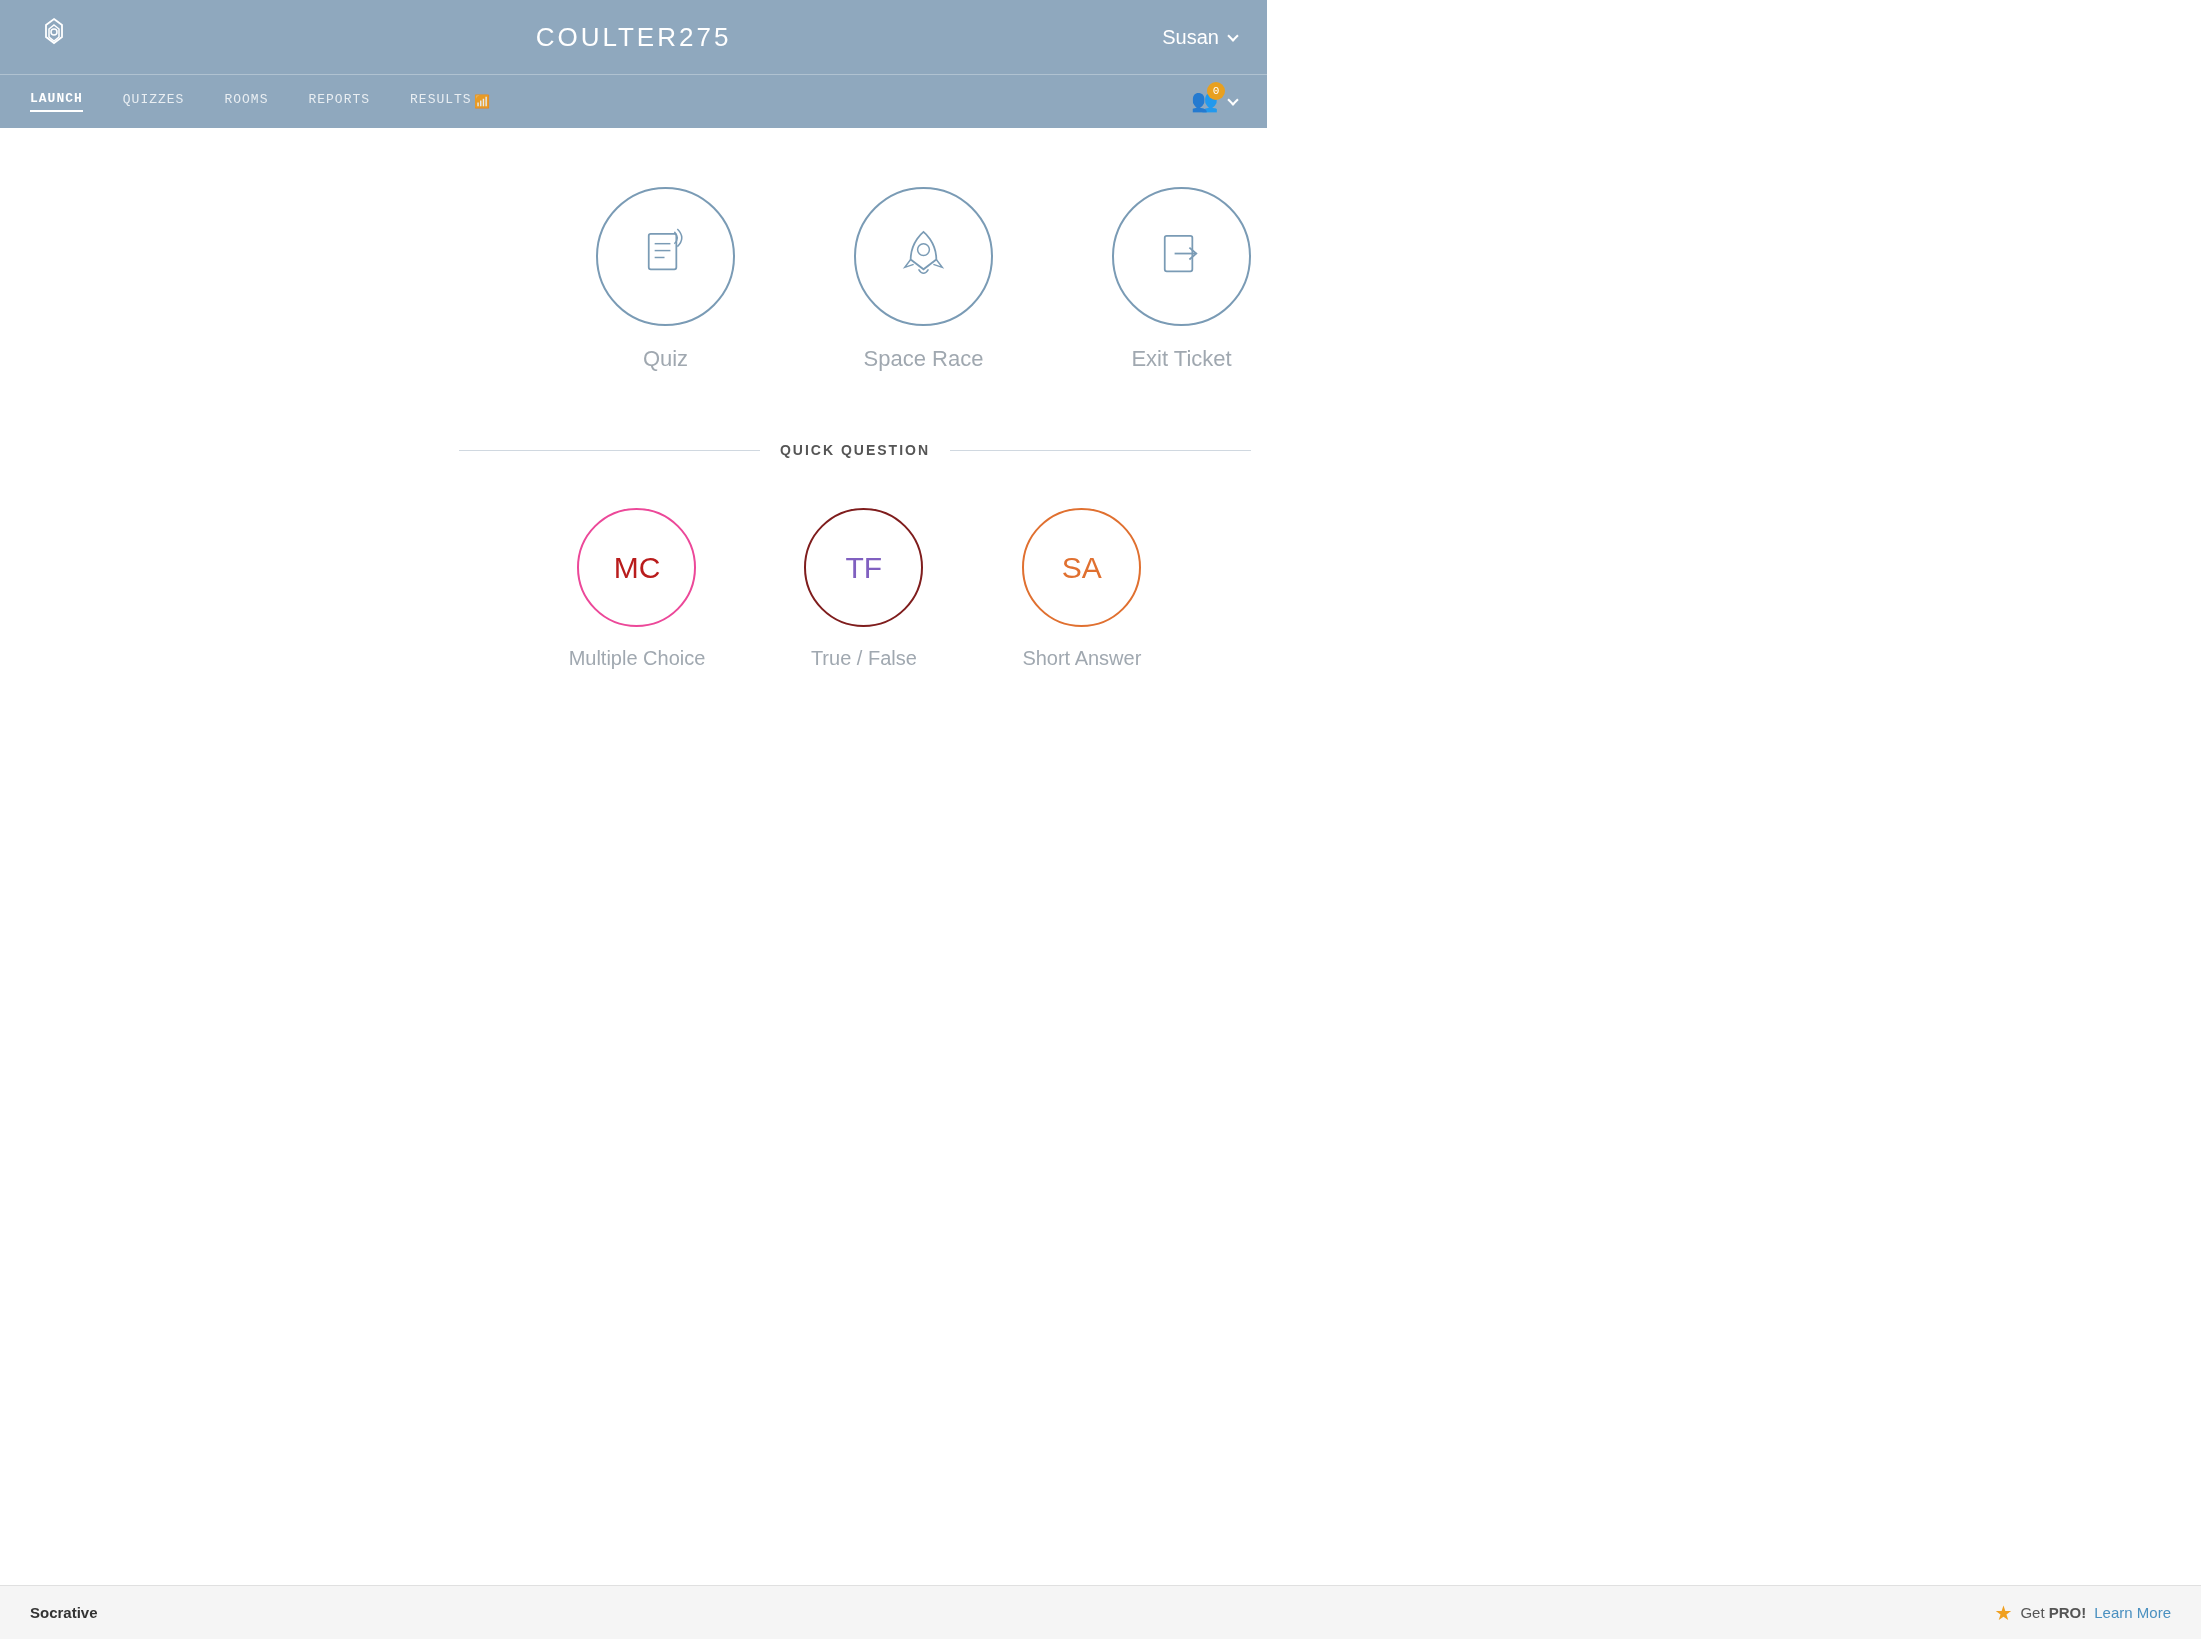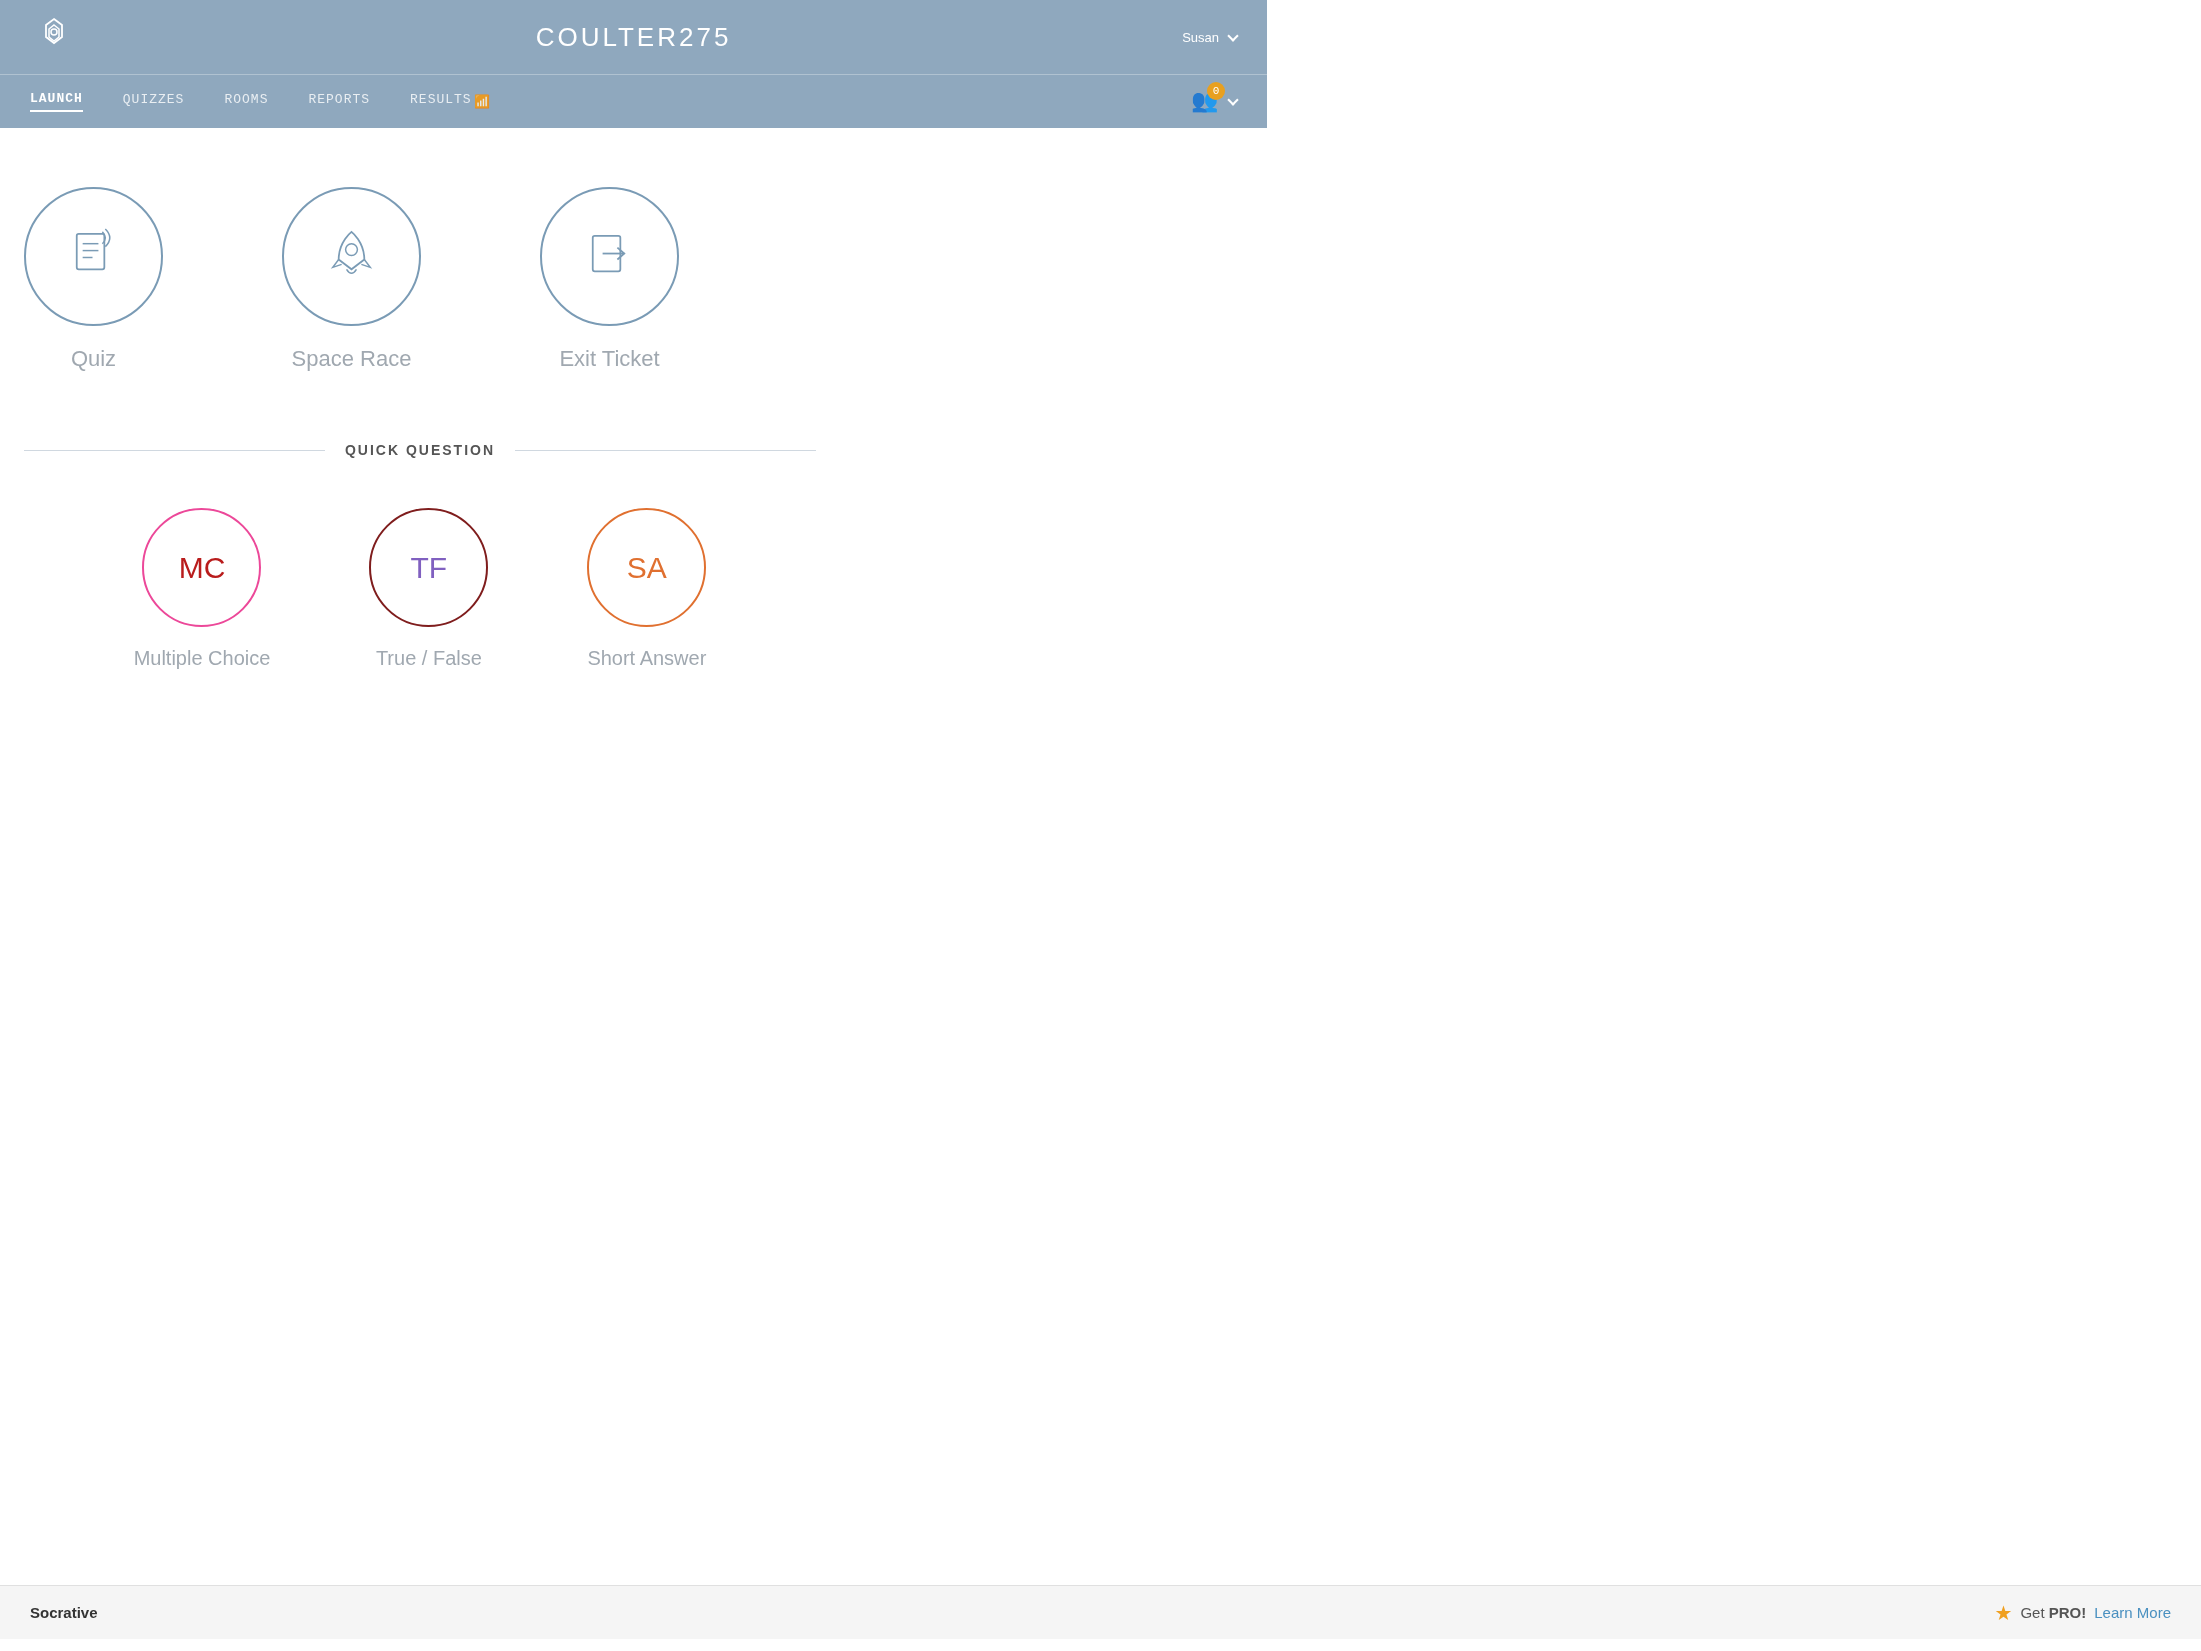--- a/index.html
+++ b/index.html
@@ -33,21 +33,21 @@
       letter-spacing: 3px;
       position: absolute;
       left: 50%;
       transform: translateX(-50%);
     }
 
     .header-user {
       display: flex;
       align-items: center;
       color: #ffffff;
-      font-size: 13px;
+      font-size: 20px;
       cursor: pointer;
       gap: 6px;
     }
 
     
     .header-nav {
       background: #8fa8be;
       height: 54px;
       display: flex;
       align-items: center;
@@ -115,24 +115,24 @@
       cursor: pointer;
     }
 
     .nav-icon-img {
       font-size: 22px;
       color: rgba(255,255,255,0.9);
     }
 
     
     .main-content {
-      padding: 59px 24px 40px;
+      padding: 59px 16px 40px;
       display: flex;
       flex-direction: column;
-      align-items: flex-start;
+      align-items: flex-end;
     }
 
     
     .activity-row {
       display: flex;
       justify-content: center;
       gap: 119px;
       margin-bottom: 20px;
     }
 

